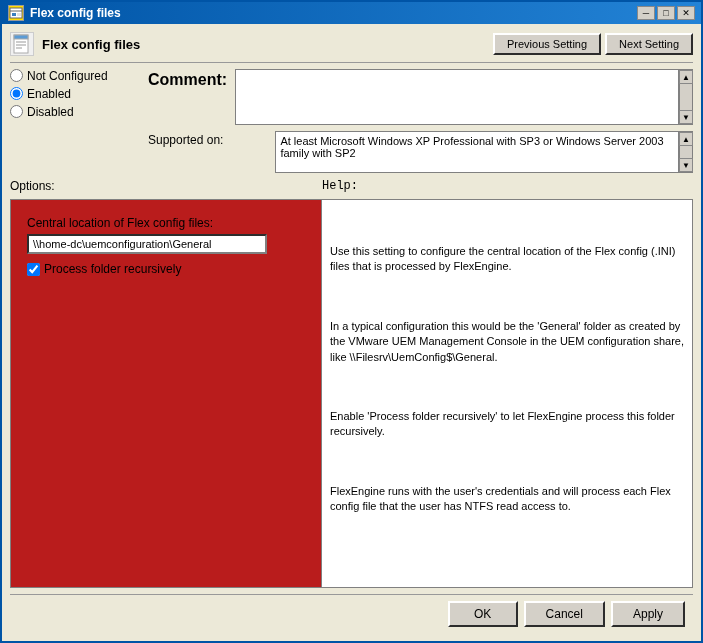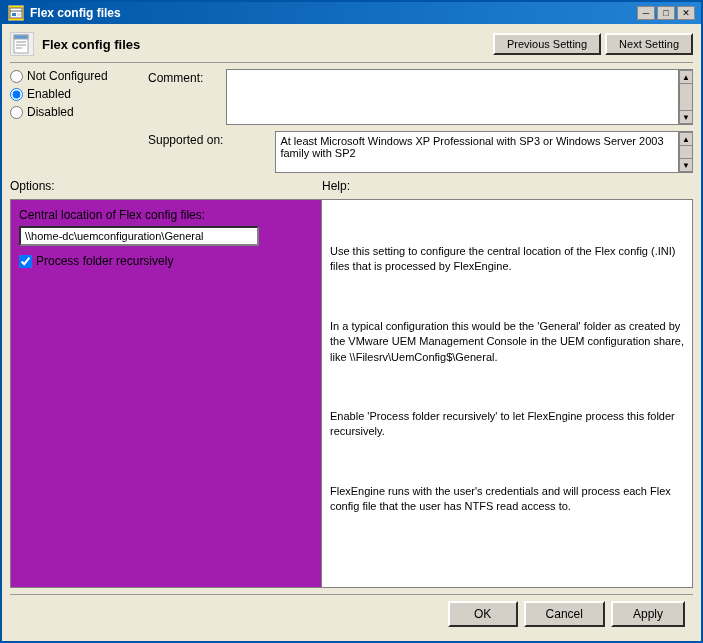--- a/index.html
+++ b/index.html
@@ -128,21 +128,21 @@
 
     .left-panel {
       display: flex;
       flex-direction: column;
       gap: 4px;
       min-width: 130px;
     }
 
     .radio-item {
       display: flex;
-      align-items: flex-end;
+      align-items: flex-start;
       gap: 4px;
       font-size: 12px;
     }
 
     .radio-item input[type="radio"] {
       cursor: pointer;
     }
 
     .right-panel {
       flex: 1;
@@ -153,21 +153,22 @@
 
     .comment-row {
       display: flex;
       align-items: flex-start;
       gap: 8px;
     }
 
     .comment-label {
       min-width: 70px;
       padding-top: 2px;
-      font-size: 12px;
+      font-size: 16px;
+      font-weight: bold;
     }
 
     .comment-textarea {
       flex: 1;
       height: 56px;
       border: 1px solid #808080;
       background: white;
       resize: none;
       font-size: 11px;
       padding: 2px;
@@ -225,33 +226,34 @@
 
     .options-label {
       flex: 0 0 312px;
       font-size: 12px;
       font-weight: normal;
     }
 
     .help-label {
       flex: 1;
       font-size: 12px;
+      font-family: Liberation Mono, monospace;
     }
 
     .options-help-body {
       display: flex;
       gap: 0;
       flex: 1;
     }
 
     .options-panel {
       flex: 0 0 312px;
       border: 1px solid #808080;
-      background: #a21caf;
-      padding: 8px;
+      background: #b91c1c;
+      padding: 16px;
       display: flex;
       flex-direction: column;
       gap: 8px;
     }
 
     .options-panel-inner {
       display: flex;
       flex-direction: column;
       gap: 8px;
     }

